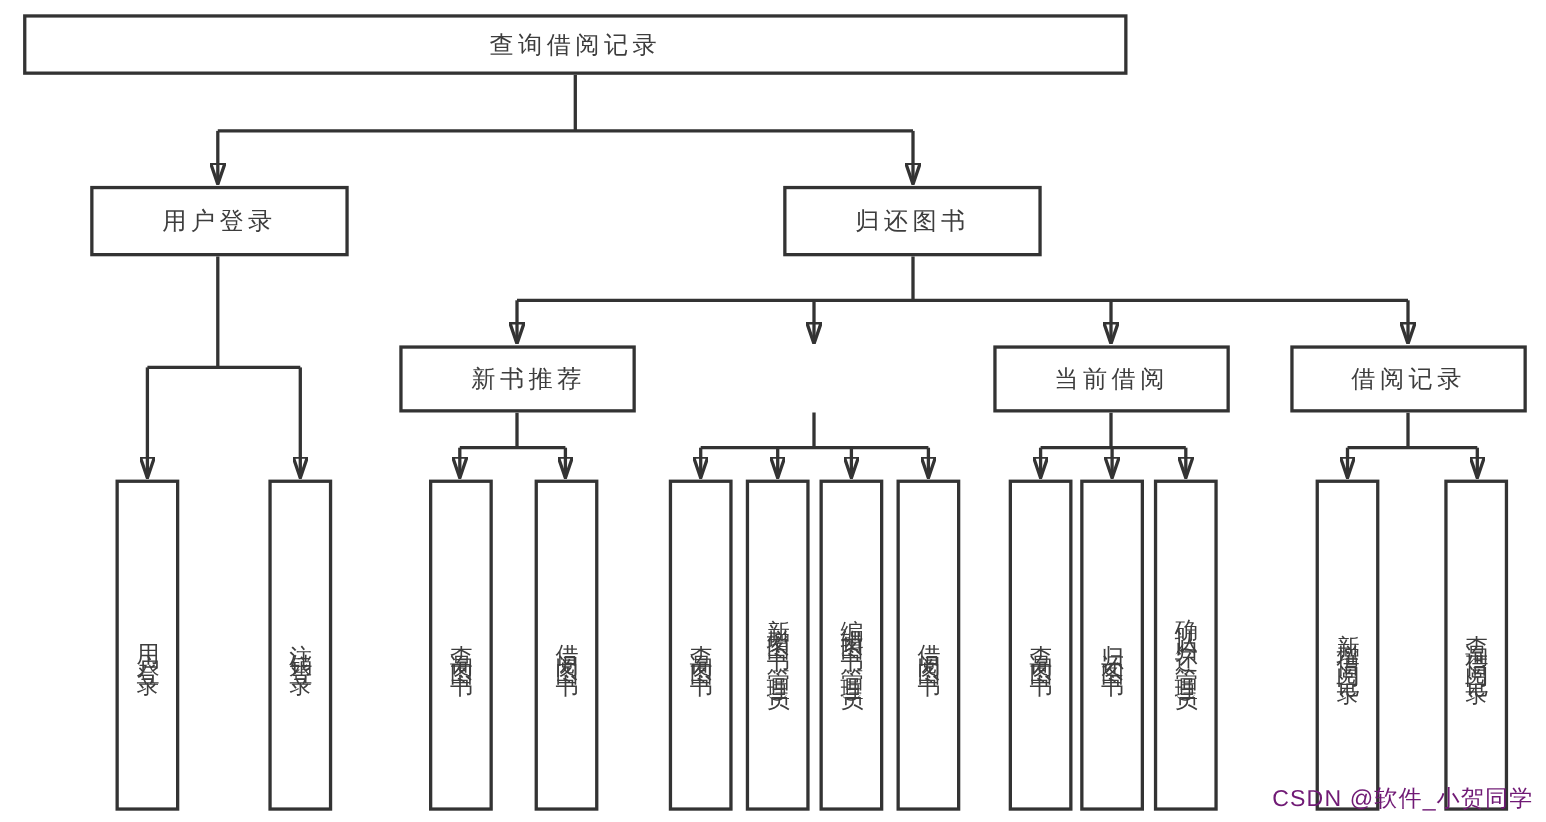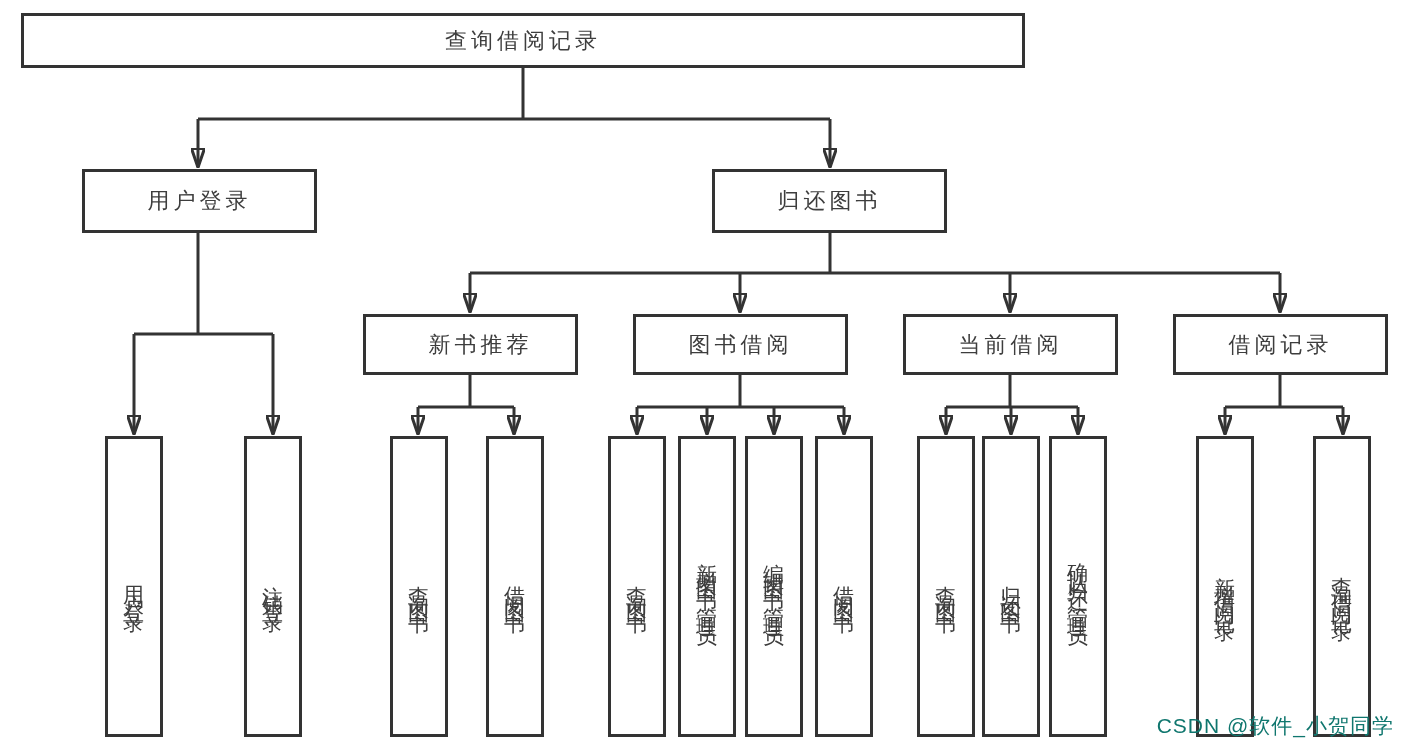--- a/index.html
+++ b/index.html
@@ -51,21 +51,21 @@
     writing-mode: vertical-rl;
     font-size: 21px;
     letter-spacing: 9px;
     line-height: 1;
   }
   .watermark {
     position: absolute;
     right: 11px;
     top: 712px;
     font-size: 21px;
-    color: #0f766e;
+    color: #701a75;
     letter-spacing: 1px;
     z-index: 2;
   }
 </style>
 </head>
 <body>
 
 <div class="stage">
 
   <svg class="connectors" width="1405" height="747" viewBox="0 0 1405 747">
@@ -108,21 +108,20 @@
     <line x1="1225" y1="407" x2="1225" y2="434" marker-end="url(#arrow)"></line>
     <line x1="1343" y1="407" x2="1343" y2="434" marker-end="url(#arrow)"></line>
   </svg>
 
   <div class="node node-h" style="left:21px; top:13px; width:1004px; height:55px;">查询借阅记录</div>
 
   <div class="node node-h" style="left:82px; top:169px; width:235px; height:64px;">用户登录</div>
   <div class="node node-h" style="left:712px; top:169px; width:235px; height:64px;">归还图书</div>
 
   <div class="node node-h" style="left:363px; top:314px; width:215px; height:61px;padding-left:20px;">新书推荐</div>
-  <div class="node node-h" style="left:633px; top:314px; width:215px; height:61px;">图书借阅</div>
   <div class="node node-h" style="left:903px; top:314px; width:215px; height:61px;text-align:right;">当前借阅</div>
   <div class="node node-h" style="left:1173px; top:314px; width:215px; height:61px;">借阅记录</div>
 
   <div class="node node-v" style="left:105px; top:436px; width:58px; height:301px;">用户登录</div>
   <div class="node node-v" style="left:244px; top:436px; width:58px; height:301px;">注销登录</div>
 
   <div class="node node-v" style="left:390px; top:436px; width:58px; height:301px;">查询图书</div>
   <div class="node node-v" style="left:486px; top:436px; width:58px; height:301px;">借阅图书</div>
 
   <div class="node node-v" style="left:608px; top:436px; width:58px; height:301px;">查询图书</div>

